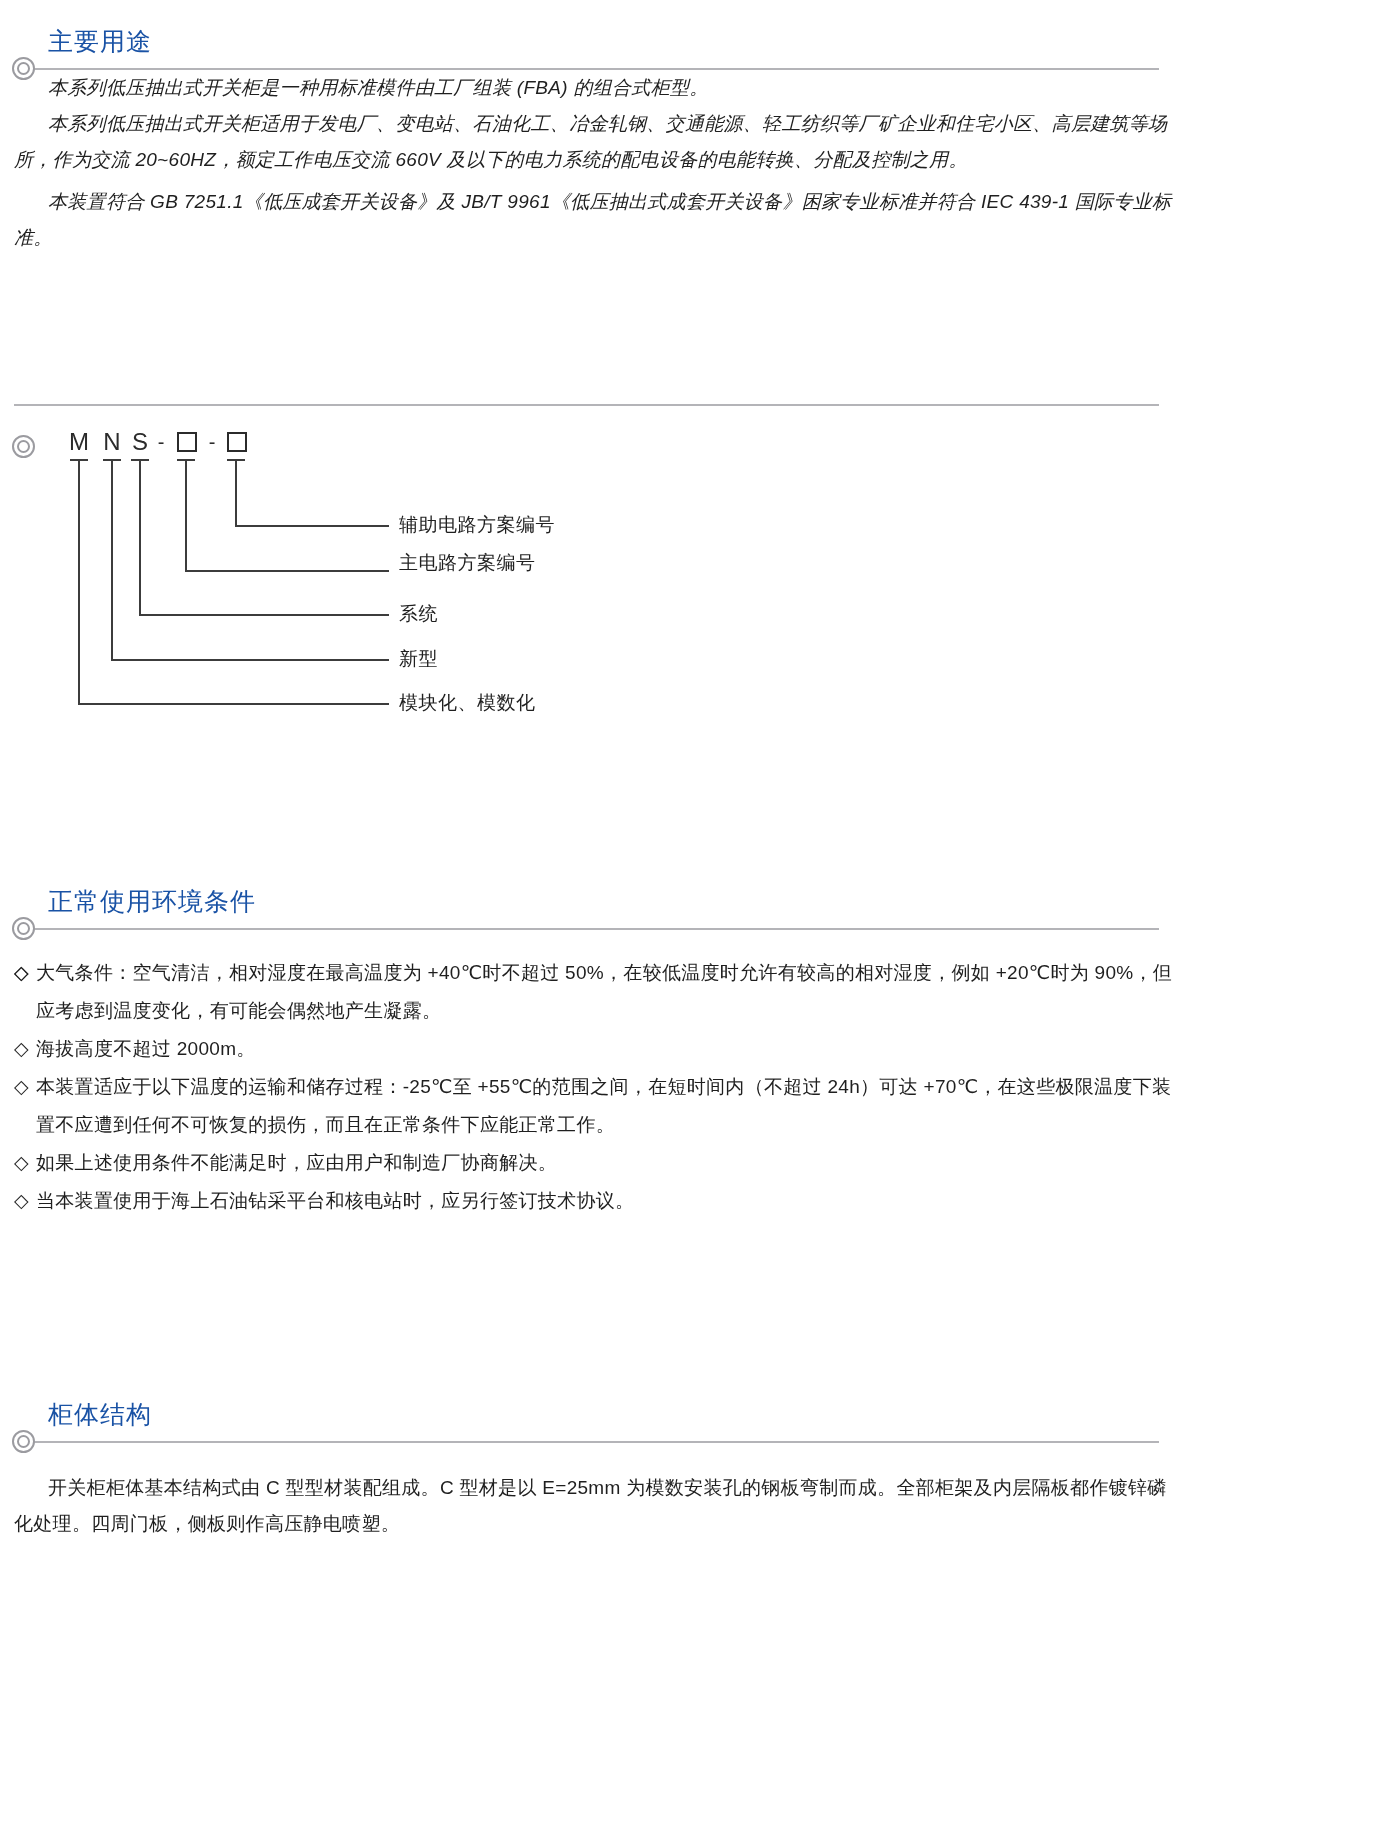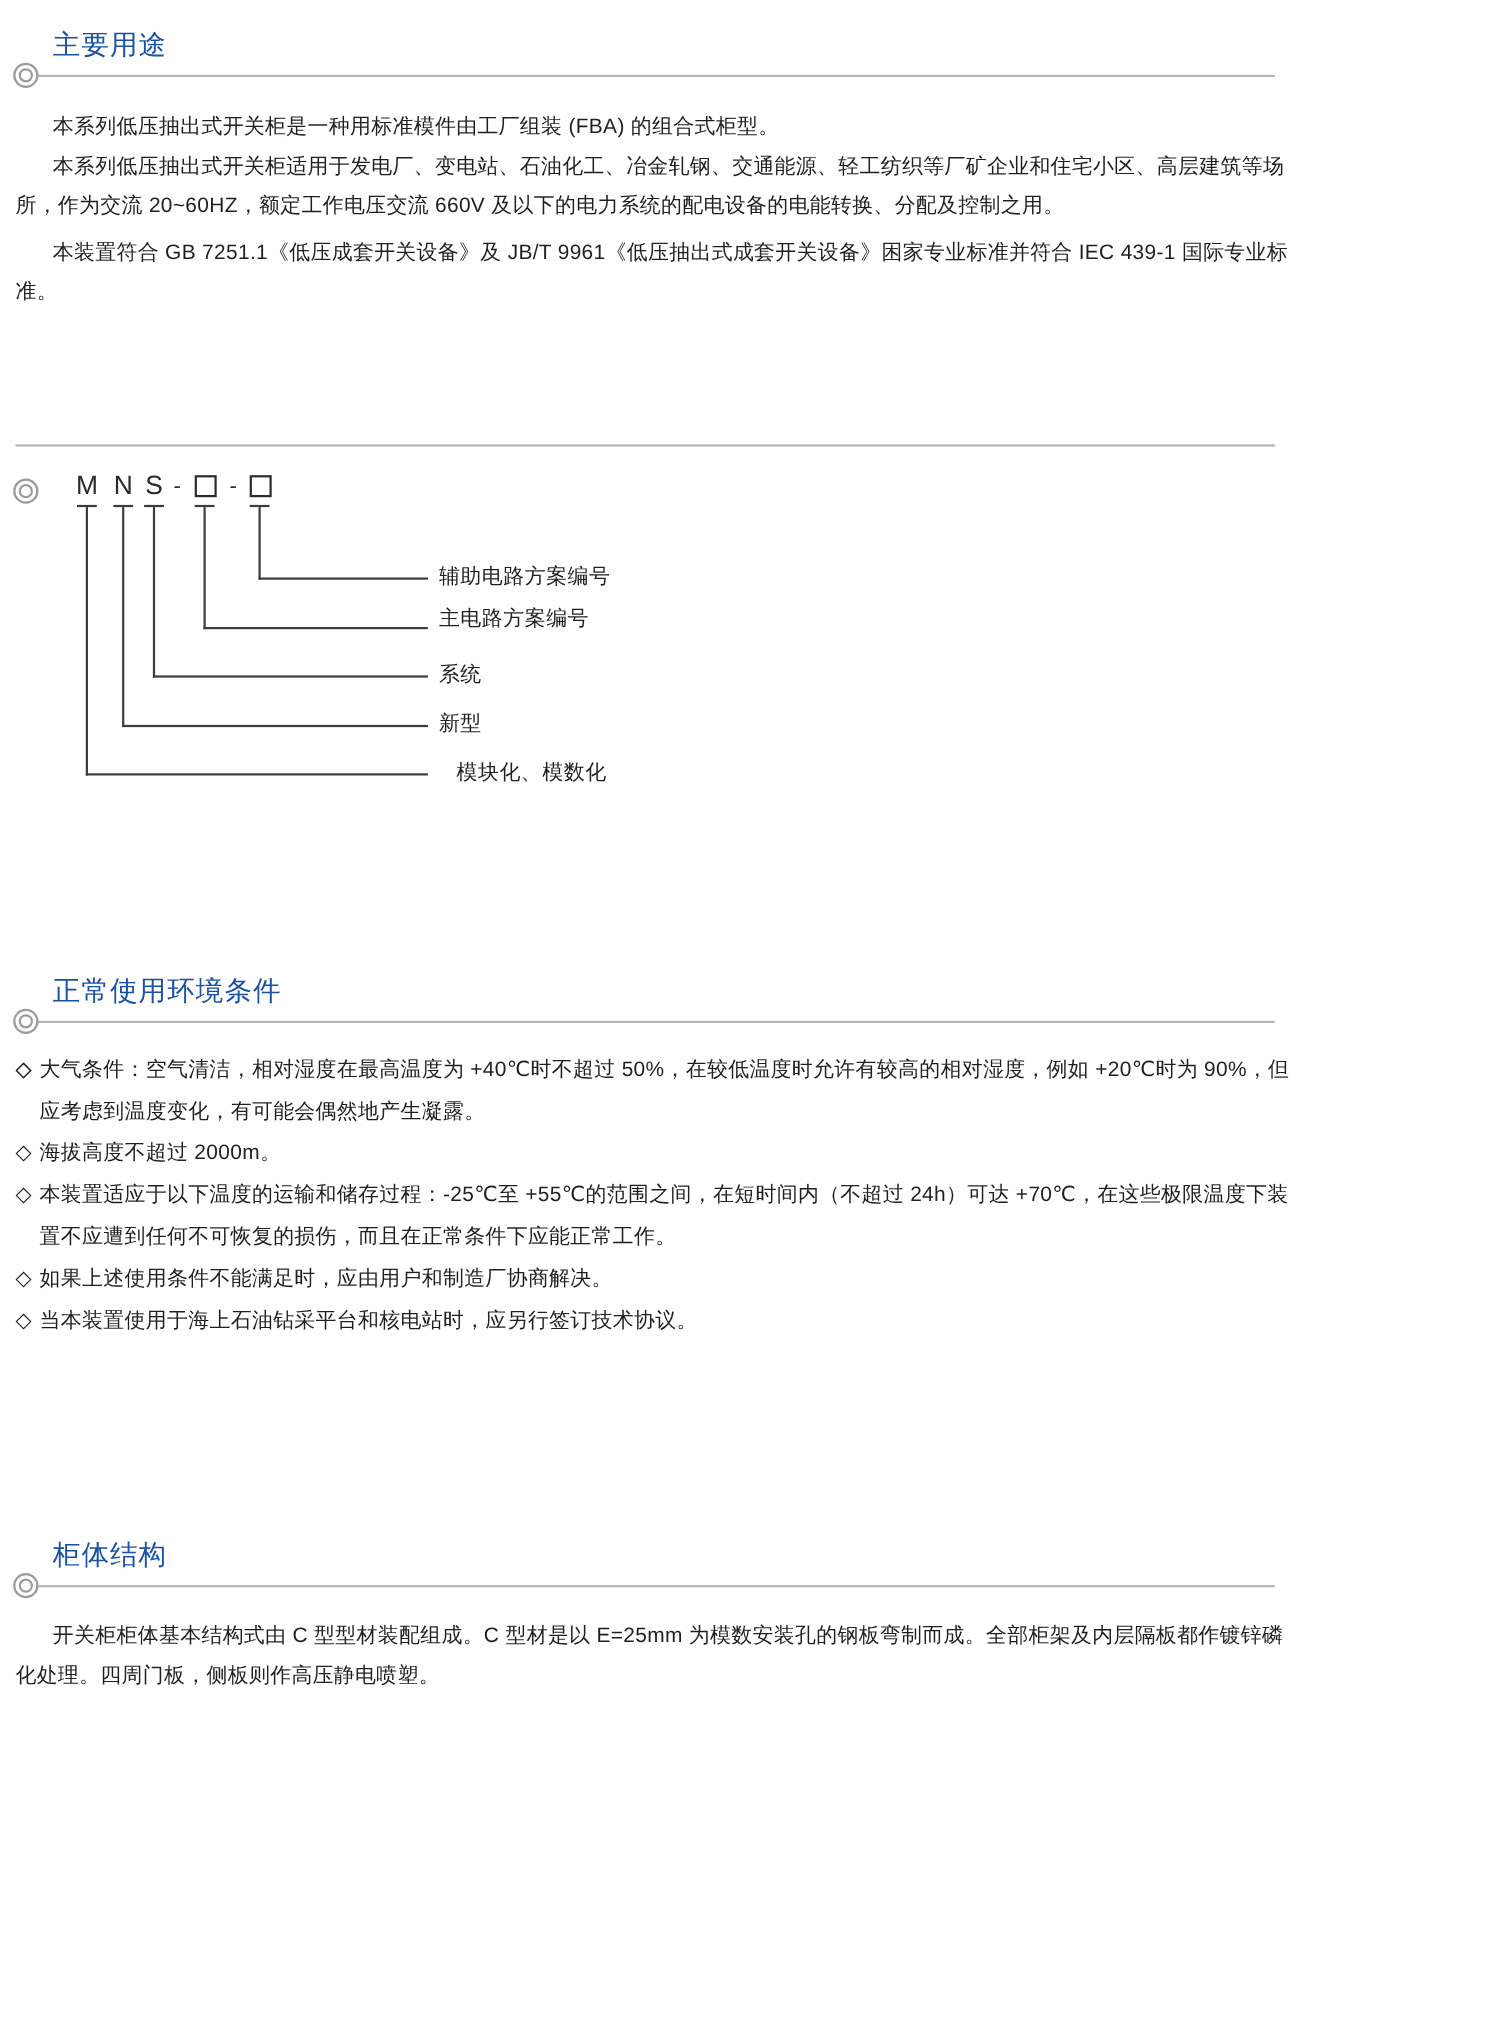--- a/index.html
+++ b/index.html
@@ -32,21 +32,21 @@
 <div class="page">
 
   <section class="sec" style="top:26px;">
     <div class="sec-head">
       <span class="ring" style="top:31px;">
           <span class="ring-inner"></span>
         </span>
       <h2 class="sec-title">主要用途</h2>
       <div class="rule"></div>
     </div>
-    <div class="body-txt" style="margin-top:28px;">
+    <div class="body-txt" style="font-style:italic;">
       <p>本系列低压抽出式开关柜是一种用标准模件由工厂组装 (FBA) 的组合式柜型。</p>
       <p>本系列低压抽出式开关柜适用于发电厂、变电站、石油化工、冶金轧钢、交通能源、轻工纺织等厂矿企业和住宅小区、高层建筑等场所，作为交流 20~60HZ，额定工作电压交流 660V 及以下的电力系统的配电设备的电能转换、分配及控制之用。</p>
       <p style="margin-top:6px;">本装置符合 GB 7251.1《低压成套开关设备》及 JB/T 9961《低压抽出式成套开关设备》困家专业标准并符合 IEC 439-1 国际专业标准。</p>
     </div>
   </section>
 
   <section class="sec" style="top:392px;">
     <div class="sec-head">
       <span class="ring" style="top:31px;">
           <span class="ring-inner"></span>
@@ -79,21 +79,21 @@
       <i class="hline" style="top:98px;left:221px;width:154px;"></i>
       <i class="hline" style="top:143px;left:171px;width:204px;"></i>
       <i class="hline" style="top:187px;left:125px;width:250px;"></i>
       <i class="hline" style="top:232px;left:97px;width:278px;"></i>
       <i class="hline" style="top:276px;left:64px;width:311px;"></i>
 
       <span class="dlabel" style="top:86px;">辅助电路方案编号</span>
       <span class="dlabel" style="top:124px;">主电路方案编号</span>
       <span class="dlabel" style="top:175px;">系统</span>
       <span class="dlabel" style="top:220px;">新型</span>
-      <span class="dlabel" style="top:264px;margin-left:16px;">模块化、模数化</span>
+      <span class="dlabel" style="top:264px;">模块化、模数化</span>
     </div>
   </section>
 
   <section class="sec" style="top:886px;">
     <div class="sec-head">
       <span class="ring" style="top:31px;">
           <span class="ring-inner"></span>
         </span>
       <h2 class="sec-title">正常使用环境条件</h2>
       <div class="rule"></div>

